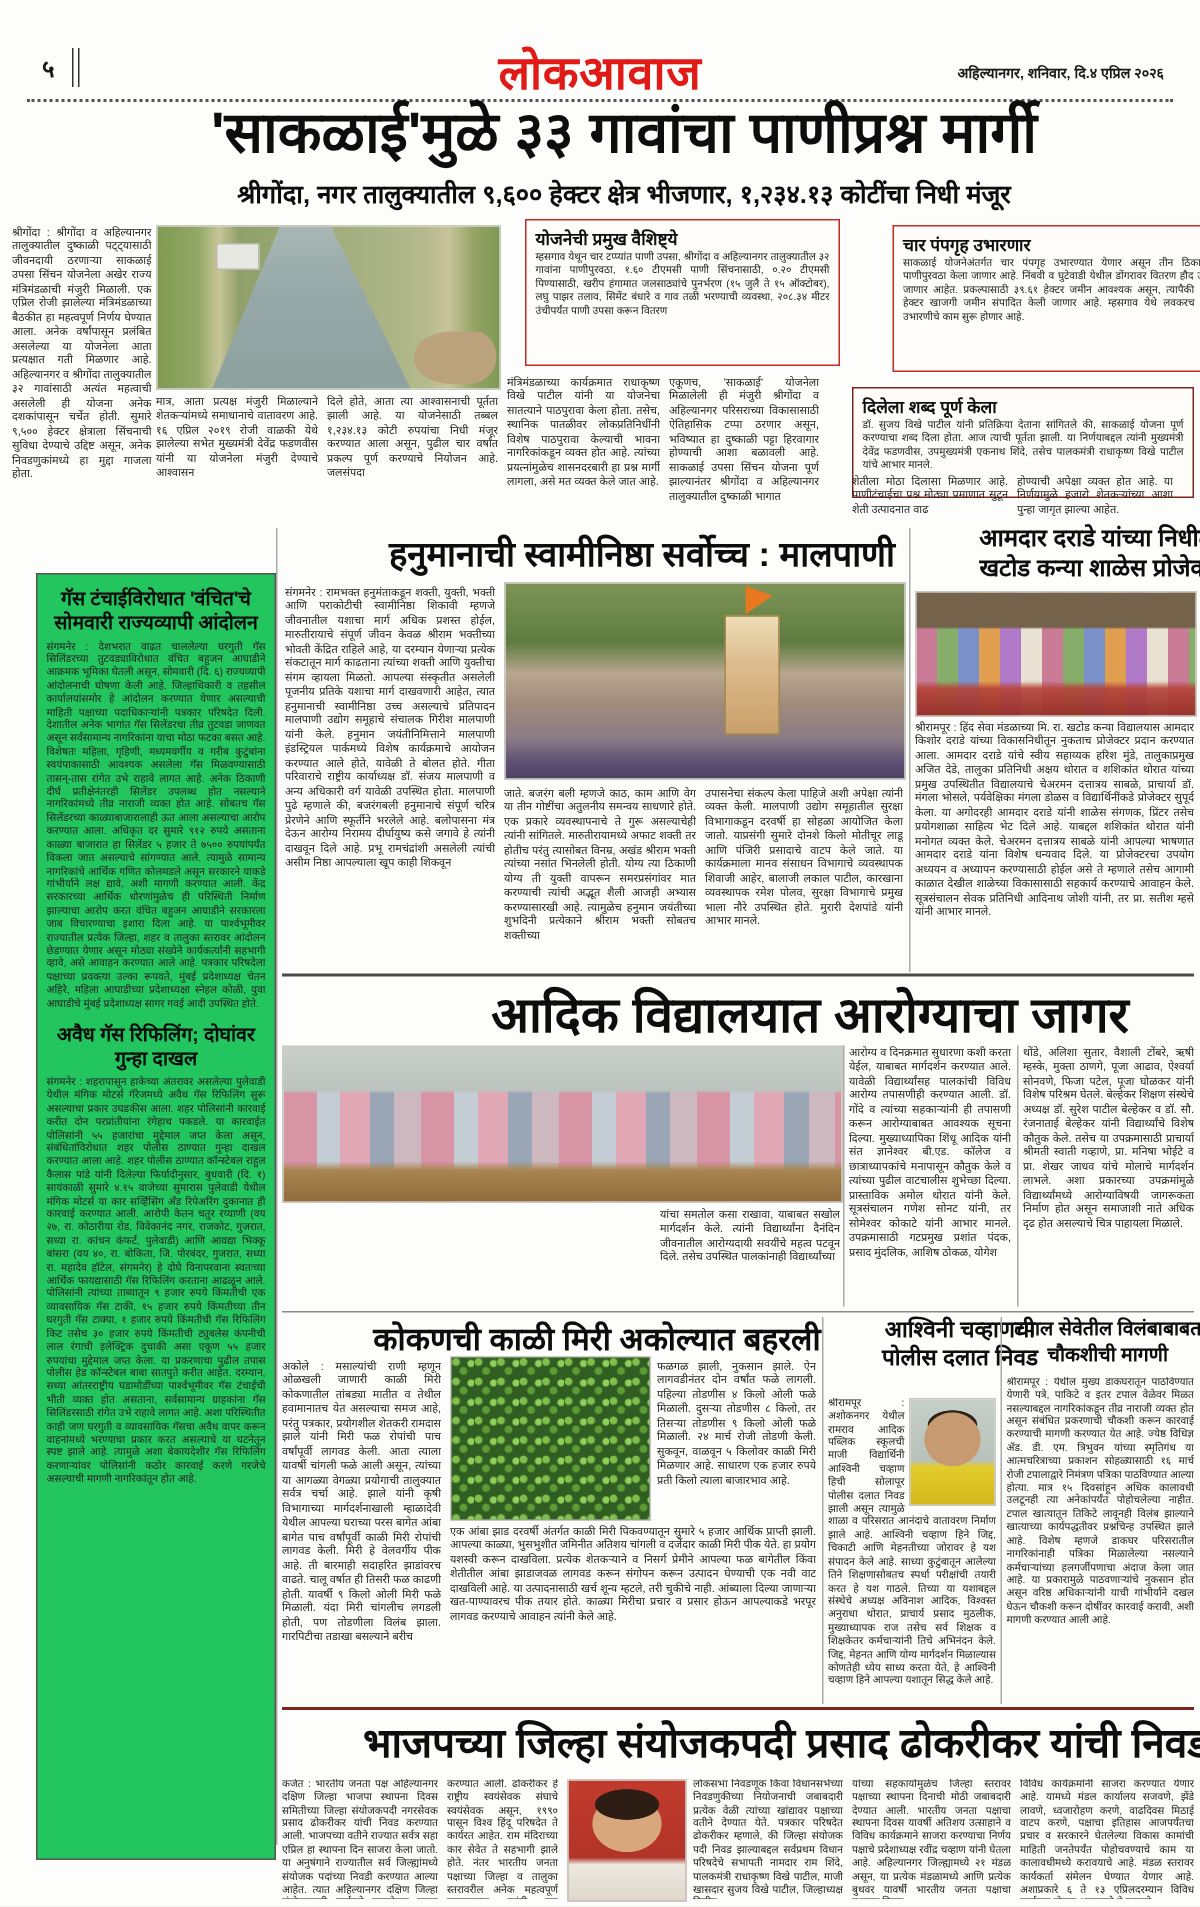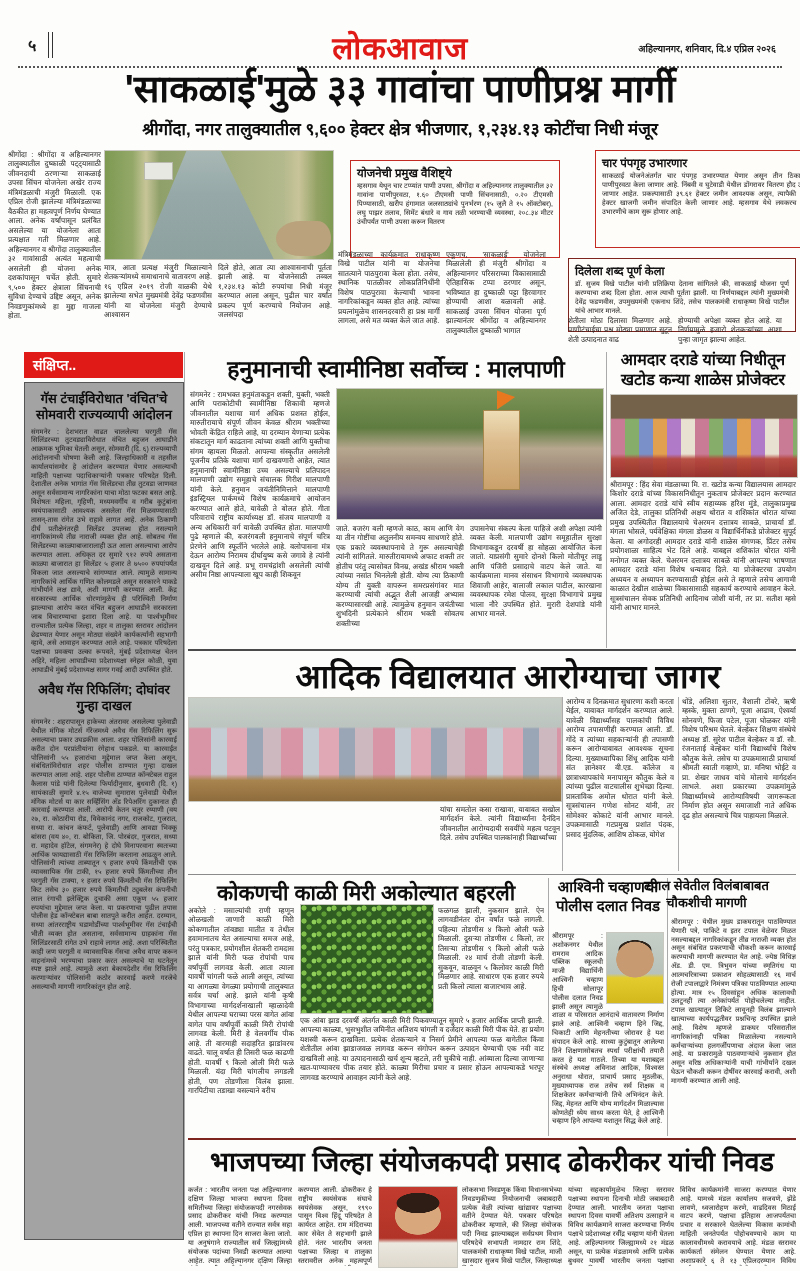--- a/index.html
+++ b/index.html
@@ -2,35 +2,35 @@
 <html><head>
 <meta charset="utf-8">
 <style>
   html,body{margin:0;padding:0;background:#e9e9e9;}
   .page{position:relative;width:800px;height:1271px;margin:0 auto;background:#fdfdfb;
         font-family:"Liberation Sans","DejaVu Sans",sans-serif;color:#1a1a1a;overflow:hidden;}
   .a{position:absolute;}
   .col{position:absolute;overflow:hidden;}
   .body-text{font-size:7.3px;line-height:1.3;text-align:justify;color:#222;}
   .body-sm{font-size:6.9px;line-height:1.28;text-align:justify;color:#222;}
-  .hl{font-weight:bold;color:#0d0d0d;text-align:center;}
+  .hl{font-weight:bold;color:#0d0d0d;text-align:center;padding-left:32px;}
   .vrule{position:absolute;width:1px;background:#aaa;}
   .hrule{position:absolute;height:1px;background:#8a8a8a;}
   .hrule-dark{position:absolute;height:2px;background:#4a4a4a;}
   .photo{position:absolute;overflow:hidden;border:1px solid #c8c8c0;}
   
   .masthead{color:#e01a16;font-weight:900;font-size:31px;letter-spacing:.5px;text-align:center;}
   .dotted{border-top:2px dotted #555;}
   
   .redbox{position:absolute;border:1.6px solid #c32a22;background:#fffdfa;padding:4px 6px;overflow:hidden;}
   .maroonbox{position:absolute;border:1.6px solid #7e241e;background:#fffdfa;padding:4px 6px;overflow:hidden;}
   .boxtitle{font-size:11.5px;font-weight:bold;color:#111;margin:0 0 2px 0;}
   .boxbody{font-size:6.9px;line-height:1.3;text-align:justify;color:#222;}
   .briefs-label{background:#e01a16;color:#fff;font-weight:bold;font-size:14px;line-height:26px;padding-left:9px;}
-  .briefs-box{position:absolute;border:1px solid #555;padding:5px 6px;overflow:hidden;background:#a3a3a3;}
+  .briefs-box{position:absolute;border:1px solid #555;padding:5px 6px;overflow:hidden;background:#22c55e;}
   .brief-hl{font-size:13px;font-weight:bold;text-align:center;line-height:1.25;margin:3px 0 4px 0;color:#0d0d0d;}
   
   .canal{background:linear-gradient(90deg,#7e9a52 0%,#93a868 12%,#c7c598 18%,#8fa06a 24%,#b3b98c 78%,#c9c49a 85%,#93a264 93%,#7e9a52 100%);}
   .canal .water{position:absolute;left:16%;top:0;width:58%;height:100%;
       background:linear-gradient(180deg,#a7b7b4,#96a9a8 40%,#8da19f);
       clip-path:polygon(34% 0,60% 0,100% 100%,0 100%);}
   .canal .shed{position:absolute;left:17%;top:10%;width:12%;height:15%;background:#e8e8e2;border:1px solid #b9b9ae;}
   .canal .dirt{position:absolute;right:1%;bottom:3%;width:24%;height:32%;background:#b9a27c;border-radius:45% 25% 35% 45%/50%;}
   .malpani-ph{background:linear-gradient(180deg,#7d9456 0%,#5f7c40 30%,#b7a78f 46%,#a08b7b 62%,#8a7a85 80%,#5c4e73 92%,#4e4263 100%);}
   .malpani-ph .shrine{position:absolute;left:55%;top:16%;width:13%;height:60%;
@@ -75,40 +75,39 @@
 
   <div class="a hl" style="left:0;right:0;top:70px;font-size:38px;line-height:1.05;">'साकळाई'मुळे ३३ गावांचा पाणीप्रश्न मार्गी</div>
   <div class="a hl" style="left:0;right:0;top:117px;font-size:17px;font-weight:700;">श्रीगोंदा, नगर तालुक्यातील ९,६०० हेक्टर क्षेत्र भीजणार, १,२३४.१३ कोटींचा निधी मंजूर</div>
 
   <div class="col body-text" style="left:8px;top:150px;width:93px;height:198px;">श्रीगोंदा : श्रीगोंदा व अहिल्यानगर तालुक्यातील दुष्काळी पट्ट्यासाठी जीवनदायी ठरणाऱ्या साकळाई उपसा सिंचन योजनेला अखेर राज्य मंत्रिमंडळाची मंजुरी मिळाली. एक एप्रिल रोजी झालेल्या मंत्रिमंडळाच्या बैठकीत हा महत्वपूर्ण निर्णय घेण्यात आला. अनेक वर्षांपासून प्रलंबित असलेल्या या योजनेला आता प्रत्यक्षात गती मिळणार आहे. अहिल्यानगर व श्रीगोंदा तालुक्यातील ३२ गावांसाठी अत्यंत महत्वाची असलेली ही योजना अनेक दशकांपासून चर्चेत होती. सुमारे ९,५०० हेक्टर क्षेत्राला सिंचनाची सुविधा देण्याचे उद्दिष्ट असून, अनेक निवडणुकांमध्ये हा मुद्दा गाजला होता.</div>
   <div class="photo canal" style="left:104px;top:150px;width:228px;height:108px;">
     <div class="water"></div>
     <div class="shed"></div>
     <div class="dirt"></div>
   </div>
-  <div class="redbox" style="left:350px;top:160px;width:196px;height:88px;">
+  <div class="redbox" style="left:350px;top:146px;width:196px;height:88px;">
     <div class="boxtitle">योजनेची प्रमुख वैशिष्ट्ये</div>
     <div class="boxbody">म्हसगाव येथून चार टप्प्यांत पाणी उपसा, श्रीगोंदा व अहिल्यानगर तालुक्यातील ३२ गावांना पाणीपुरवठा, १.६० टीएमसी पाणी सिंचनासाठी, ०.२० टीएमसी पिण्यासाठी, खरीप हंगामात जलसाठ्यांचे पुनर्भरण (१५ जुलै ते १५ ऑक्टोबर), लघु पाझर तलाव, सिमेंट बंधारे व गाव तळी भरण्याची व्यवस्था, २०८.३४ मीटर उंचीपर्यंत पाणी उपसा करून वितरण</div>
   </div>
   <div class="redbox" style="left:568px;top:150px;width:214px;height:88px;margin-left:27px;">
     <div class="boxtitle">चार पंपगृह उभारणार</div>
     <div class="boxbody">साकळाई योजनेअंतर्गत चार पंपगृह उभारण्यात येणार असून तीन ठिकाणांद्वारे पाणीपुरवठा केला जाणार आहे. निंबवी व घुटेवाडी येथील डोंगरावर वितरण हौद उभारले जाणार आहेत. प्रकल्पासाठी ३९.६१ हेक्टर जमीन आवश्यक असून, त्यापैकी ३०.२२ हेक्टर खाजगी जमीन संपादित केली जाणार आहे. म्हसगाव येथे लवकरच पंपगृह उभारणीचे काम सुरू होणार आहे.</div>
   </div>
   <div class="maroonbox" style="left:568px;top:258px;width:214px;height:64px;">
     <div class="boxtitle">दिलेला शब्द पूर्ण केला</div>
     <div class="boxbody">डॉ. सुजय विखे पाटील यांनी प्रतिक्रिया देताना सांगितले की, साकळाई योजना पूर्ण करण्याचा शब्द दिला होता. आज त्याची पूर्तता झाली. या निर्णयाबद्दल त्यांनी मुख्यमंत्री देवेंद्र फडणवीस, उपमुख्यमंत्री एकनाथ शिंदे, तसेच पालकमंत्री राधाकृष्ण विखे पाटील यांचे आभार मानले.</div>
   </div>
   <div class="col body-text" style="left:104px;top:263px;width:108px;height:84px;">मात्र, आता प्रत्यक्ष मंजुरी मिळाल्याने शेतकऱ्यांमध्ये समाधानाचे वातावरण आहे. १६ एप्रिल २०१९ रोजी वाळकी येथे झालेल्या सभेत मुख्यमंत्री देवेंद्र फडणवीस यांनी या योजनेला मंजुरी देण्याचे आश्वासन</div>
   <div class="col body-text" style="left:218px;top:263px;width:114px;height:84px;">दिले होते, आता त्या आश्वासनाची पूर्तता झाली आहे. या योजनेसाठी तब्बल १,२३४.१३ कोटी रुपयांचा निधी मंजूर करण्यात आला असून, पुढील चार वर्षांत प्रकल्प पूर्ण करण्याचे नियोजन आहे. जलसंपदा</div>
   <div class="col body-text" style="left:338px;top:250px;width:102px;height:97px;">मंत्रिमंडळाच्या कार्यक्रमात राधाकृष्ण विखे पाटील यांनी या योजनेचा सातत्याने पाठपुरावा केला होता. तसेच, स्थानिक पातळीवर लोकप्रतिनिधींनी विशेष पाठपुरावा केल्याची भावना नागरिकांकडून व्यक्त होत आहे. त्यांच्या प्रयत्नांमुळेच शासनदरबारी हा प्रश्न मार्गी लागला, असे मत व्यक्त केले जात आहे.</div>
   <div class="col body-text" style="left:446px;top:250px;width:100px;height:97px;">एकूणच, 'साकळाई' योजनेला मिळालेली ही मंजुरी श्रीगोंदा व अहिल्यानगर परिसराच्या विकासासाठी ऐतिहासिक टप्पा ठरणार असून, भविष्यात हा दुष्काळी पट्टा हिरवागार होण्याची आशा बळावली आहे. साकळाई उपसा सिंचन योजना पूर्ण झाल्यानंतर श्रीगोंदा व अहिल्यानगर तालुक्यातील दुष्काळी भागात</div>
   <div class="col body-text" style="left:568px;top:316px;width:104px;height:31px;">शेतीला मोठा दिलासा मिळणार आहे. पाणीटंचाईचा प्रश्न मोठ्या प्रमाणात सुटून शेती उत्पादनात वाढ</div>
   <div class="col body-text" style="left:678px;top:316px;width:104px;height:31px;">होण्याची अपेक्षा व्यक्त होत आहे. या निर्णयामुळे हजारो शेतकऱ्यांच्या आशा पुन्हा जागृत झाल्या आहेत.</div>
 
-  <div class="a briefs-label" style="left:24px;top:352px;width:150px;">संक्षिप्त..</div>
   <div class="briefs-box" style="left:24px;top:382px;width:146px;height:846px;">
     <div class="brief-hl">गॅस टंचाईविरोधात 'वंचित'चे सोमवारी राज्यव्यापी आंदोलन</div>
     <div class="body-sm">संगमनेर : देशभरात वाढत चाललेल्या घरगुती गॅस सिलिंडरच्या तुटवड्याविरोधात वंचित बहुजन आघाडीने आक्रमक भूमिका घेतली असून, सोमवारी (दि. ६) राज्यव्यापी आंदोलनाची घोषणा केली आहे. जिल्हाधिकारी व तहसील कार्यालयांसमोर हे आंदोलन करण्यात येणार असल्याची माहिती पक्षाच्या पदाधिकाऱ्यांनी पत्रकार परिषदेत दिली. देशातील अनेक भागांत गॅस सिलेंडरचा तीव्र तुटवडा जाणवत असून सर्वसामान्य नागरिकांना याचा मोठा फटका बसत आहे. विशेषतः महिला, गृहिणी, मध्यमवर्गीय व गरीब कुटुंबांना स्वयंपाकासाठी आवश्यक असलेला गॅस मिळवण्यासाठी तासन्-तास रांगेत उभे राहावे लागत आहे. अनेक ठिकाणी दीर्घ प्रतीक्षेनंतरही सिलेंडर उपलब्ध होत नसल्याने नागरिकांमध्ये तीव्र नाराजी व्यक्त होत आहे. सोबतच गॅस सिलेंडरच्या काळ्याबाजारालाही ऊत आला असल्याचा आरोप करण्यात आला. अधिकृत दर सुमारे ९१२ रुपये असताना काळ्या बाजारात हा सिलेंडर ५ हजार ते ७५०० रुपयांपर्यंत विकला जात असल्याचे सांगण्यात आले. त्यामुळे सामान्य नागरिकांचे आर्थिक गणित कोलमडले असून सरकारने याकडे गांभीर्याने लक्ष द्यावे, अशी मागणी करण्यात आली. केंद्र सरकारच्या आर्थिक धोरणांमुळेच ही परिस्थिती निर्माण झाल्याचा आरोप करत वंचित बहुजन आघाडीने सरकारला जाब विचारण्याचा इशारा दिला आहे. या पार्श्वभूमीवर राज्यातील प्रत्येक जिल्हा, शहर व तालुका स्तरावर आंदोलन छेडण्यात येणार असून मोठ्या संख्येने कार्यकर्त्यांनी सहभागी व्हावे, असे आवाहन करण्यात आले आहे. पत्रकार परिषदेला पक्षाच्या प्रवक्त्या उल्का रूपवते, मुंबई प्रदेशाध्यक्ष चेतन अहिरे, महिला आघाडीच्या प्रदेशाध्यक्षा स्नेहल कोळी, युवा आघाडीचे मुंबई प्रदेशाध्यक्ष सागर गवई आदी उपस्थित होते.</div>
     <div class="brief-hl" style="margin-top:7px;">अवैध गॅस रिफिलिंग; दोघांवर गुन्हा दाखल</div>
     <div class="body-sm">संगमनेर : शहरापासून हाकेच्या अंतरावर असलेल्या पुलेवाडी येथील मंगिक मोटर्स गॅरेजमध्ये अवैध गॅस रिफिलिंग सुरू असल्याचा प्रकार उघडकीस आला. शहर पोलिसांनी कारवाई करीत दोन परप्रांतीयांना रंगेहाथ पकडले. या कारवाईत पोलिसांनी ५५ हजारांचा मुद्देमाल जप्त केला असून, संबंधितांविरोधात शहर पोलीस ठाण्यात गुन्हा दाखल करण्यात आला आहे. शहर पोलीस ठाण्यात कॉन्स्टेबल राहुल कैलास पांडे यांनी दिलेल्या फिर्यादीनुसार, बुधवारी (दि. १) सायंकाळी सुमारे ४.१५ वाजेच्या सुमारास पुलेवाडी येथील मंगिक मोटर्स या कार सर्व्हिसिंग अँड रिपेअरिंग दुकानात ही कारवाई करण्यात आली. आरोपी केतन चतुर रय्याणी (वय २७, रा. कोठारीया रोड, विवेकानंद नगर, राजकोट, गुजरात, सध्या रा. कांचन कंफर्ट, पुलेवाडी) आणि आवद्या भिक्कू बांसरा (वय ४०, रा. बोकिता, जि. पोरबंदर, गुजरात, सध्या रा. महादेव हॉटेल, संगमनेर) हे दोघे विनापरवाना स्वतःच्या आर्थिक फायद्यासाठी गॅस रिफिलिंग करताना आढळून आले. पोलिसांनी त्यांच्या ताब्यातून ९ हजार रुपये किंमतीची एक व्यावसायिक गॅस टाकी, १५ हजार रुपये किंमतीच्या तीन घरगुती गॅस टाक्या, १ हजार रुपये किंमतीची गॅस रिफिलिंग किट तसेच ३० हजार रुपये किंमतीची ट्युबलेस कंपनीची लाल रंगाची इलेक्ट्रिक दुचाकी असा एकूण ५५ हजार रुपयांचा मुद्देमाल जप्त केला. या प्रकरणाचा पुढील तपास पोलीस हेड कॉन्स्टेबल बाबा सातपुते करीत आहेत. दरम्यान, सध्या आंतरराष्ट्रीय घडामोडींच्या पार्श्वभूमीवर गॅस टंचाईची भीती व्यक्त होत असताना, सर्वसामान्य ग्राहकांना गॅस सिलिंडरसाठी रांगेत उभे राहावे लागत आहे. अशा परिस्थितीत काही जण घरगुती व व्यावसायिक गॅसचा अवैध वापर करून वाहनांमध्ये भरण्याचा प्रकार करत असल्याचे या घटनेतून स्पष्ट झाले आहे. त्यामुळे अशा बेकायदेशीर गॅस रिफिलिंग करणाऱ्यांवर पोलिसांनी कठोर कारवाई करणे गरजेचे असल्याची मागणी नागरिकांतून होत आहे.</div>
   </div>
 
   <div class="vrule" style="left:184px;top:352px;height:878px;"></div>
 
   <div class="a hl" style="left:190px;top:352px;width:412px;font-size:23px;">हनुमानाची स्वामीनिष्ठा सर्वोच्च : मालपाणी</div>

